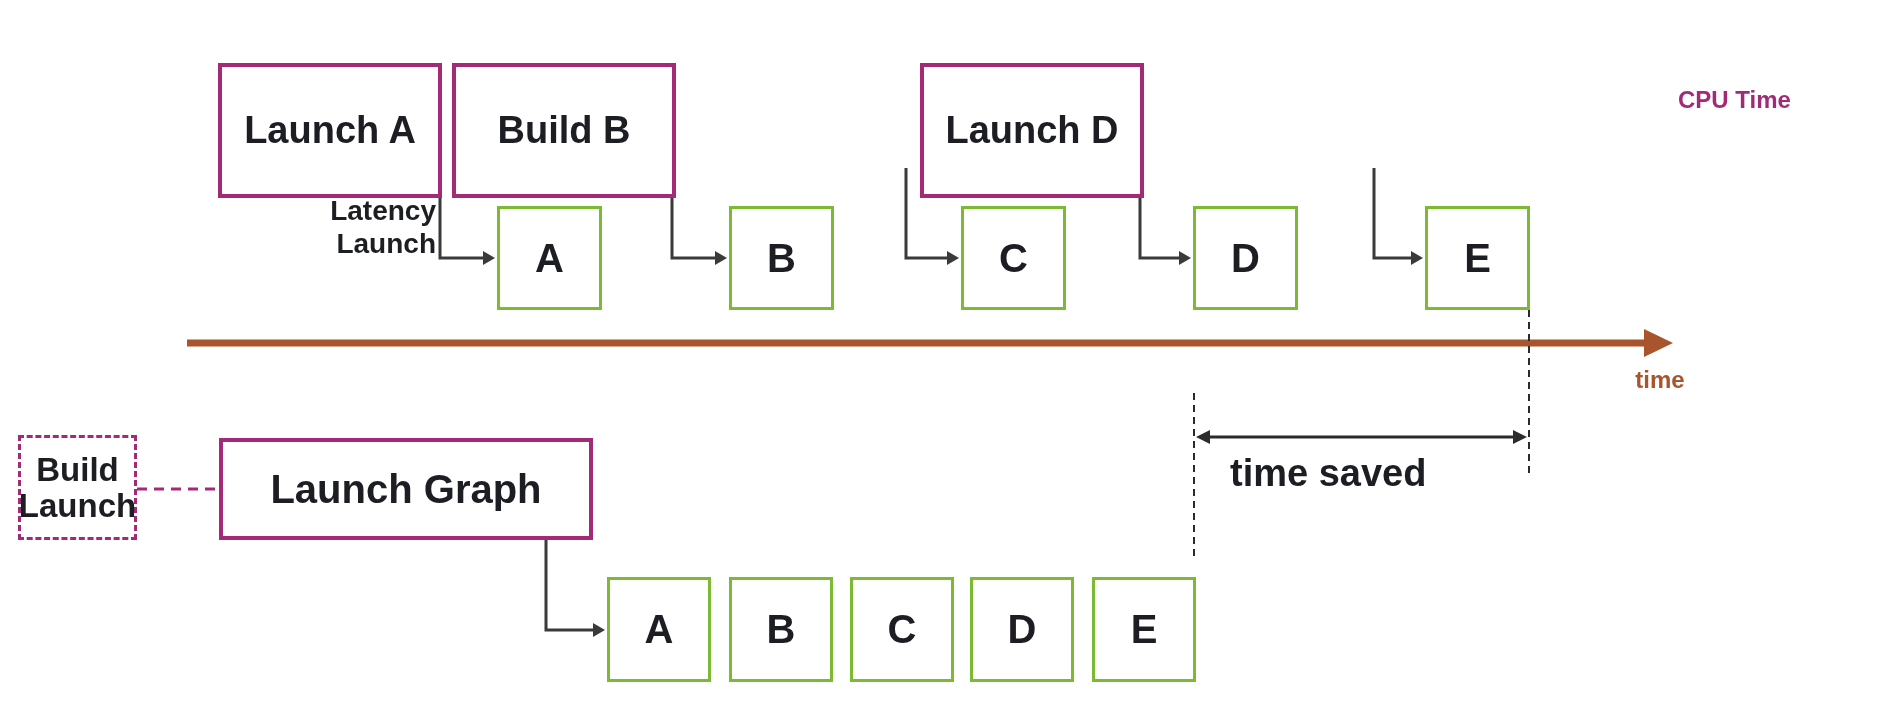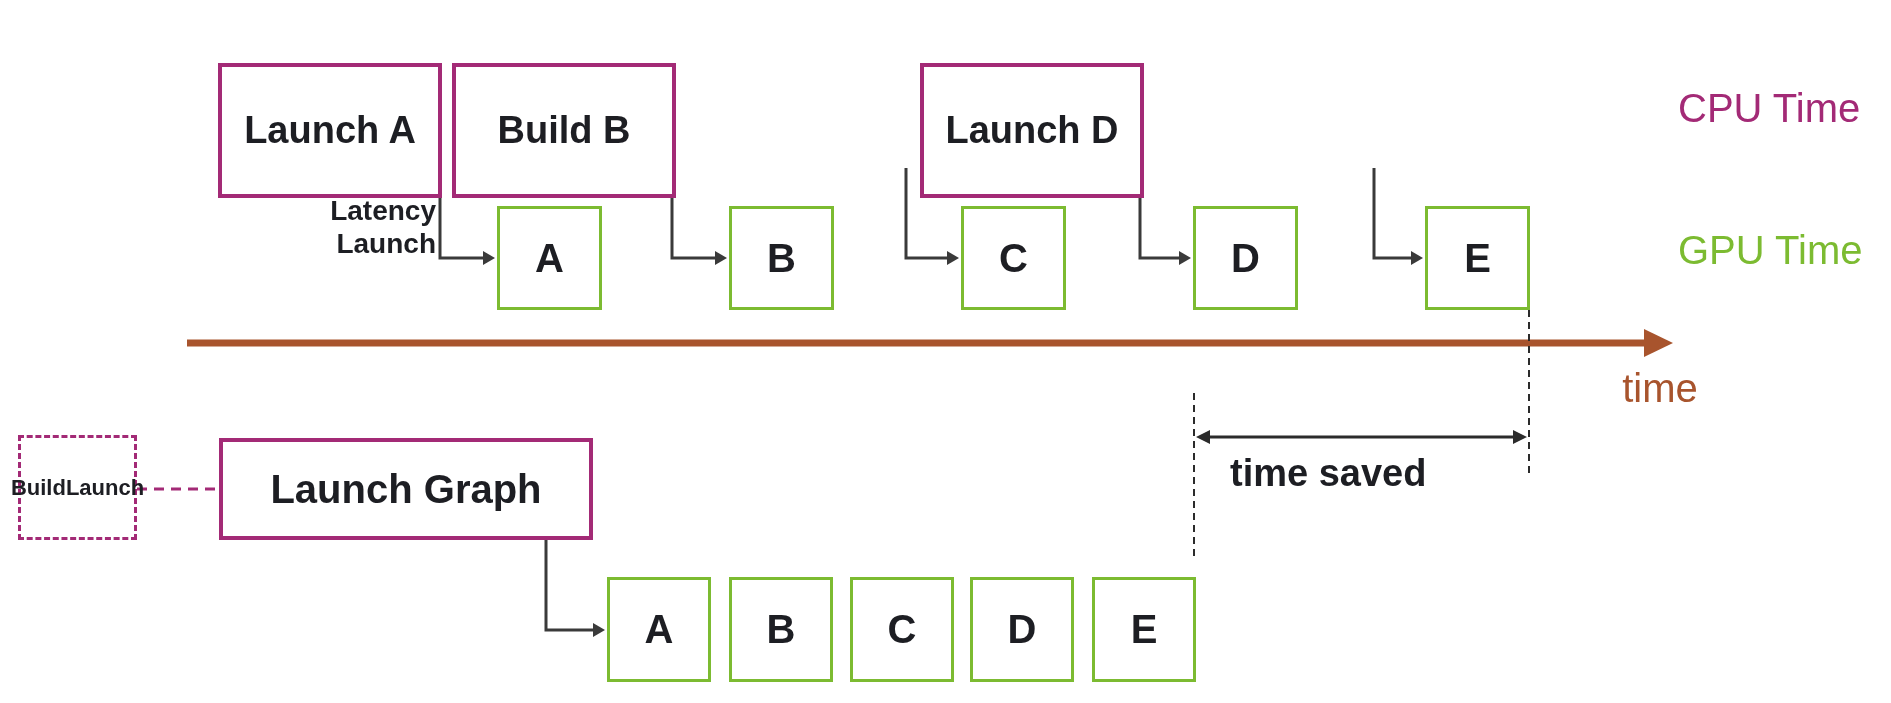--- a/index.html
+++ b/index.html
@@ -29,27 +29,27 @@
   }
   .kernel-box{
     border:3px solid var(--green);
     font-size:40px;
   }
   .kernel-top{top:206px;width:105px;height:104px;}
   .kernel-bottom{top:577px;width:104px;height:105px;}
   .build-graph-box{
     left:18px;top:435px;width:119px;height:105px;
     border:3px dashed var(--magenta);
-    font-size:22px;line-height:36px;flex-direction:row;
+    font-size:33px;line-height:36px;flex-direction:column;
   }
   .launch-graph-box{
     left:219px;top:438px;width:374px;height:102px;
     border:4px solid var(--magenta);font-size:40px;
   }
-  .side-label{position:absolute;font-size:40px;font-weight:400;white-space:nowrap;}
+  .side-label{position:absolute;font-size:24px;font-weight:700;white-space:nowrap;}
   .cpu-label{left:1678px;top:86px;color:var(--magenta);}
   .gpu-label{left:1678px;top:228px;color:var(--green);}
   .time-label{left:1600px;top:366px;width:120px;text-align:center;color:var(--brown);}
   .latency-label{
     position:absolute;left:270px;top:194px;width:166px;
     text-align:right;font-size:28px;line-height:33px;font-weight:600;color:var(--dark);
   }
   .time-saved-label{
     position:absolute;left:1230px;top:452px;width:270px;
     text-align:left;font-size:38px;font-weight:600;color:var(--dark);
@@ -124,21 +124,20 @@
       <span>C</span>
     </div>
   <div class="box kernel-box kernel-top" style="left:1193px">
       <span>D</span>
     </div>
   <div class="box kernel-box kernel-top" style="left:1425px">
       <span>E</span>
     </div>
 
   <div class="side-label cpu-label">CPU Time</div>
-  <div class="side-label gpu-label">GPU Time</div>
   <div class="side-label time-label">time</div>
 
   <div class="latency-label">
     <div>Latency</div>
     <div>Launch</div>
   </div>
 
   <div class="box build-graph-box">
     <div>Build</div>
     <div>Launch</div>

